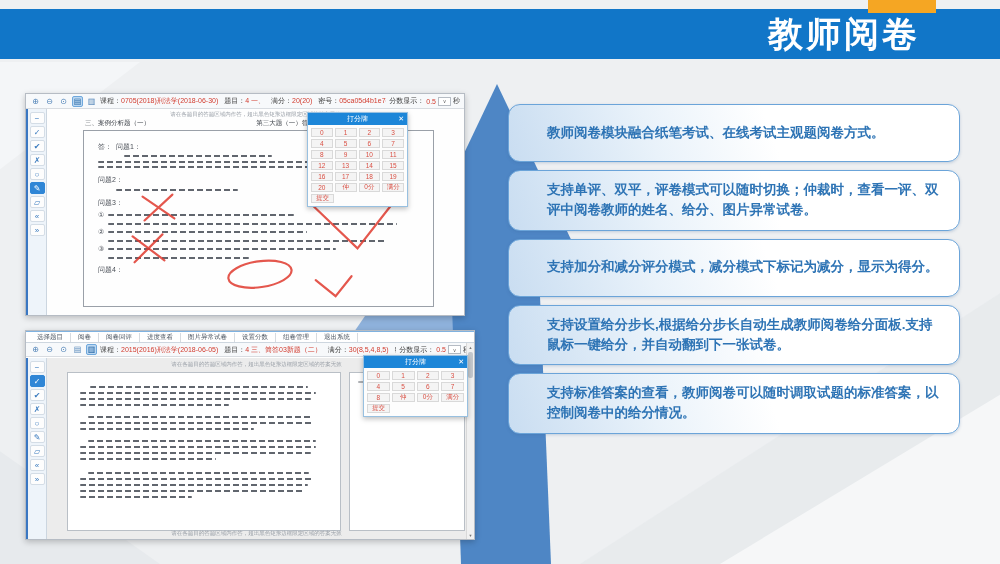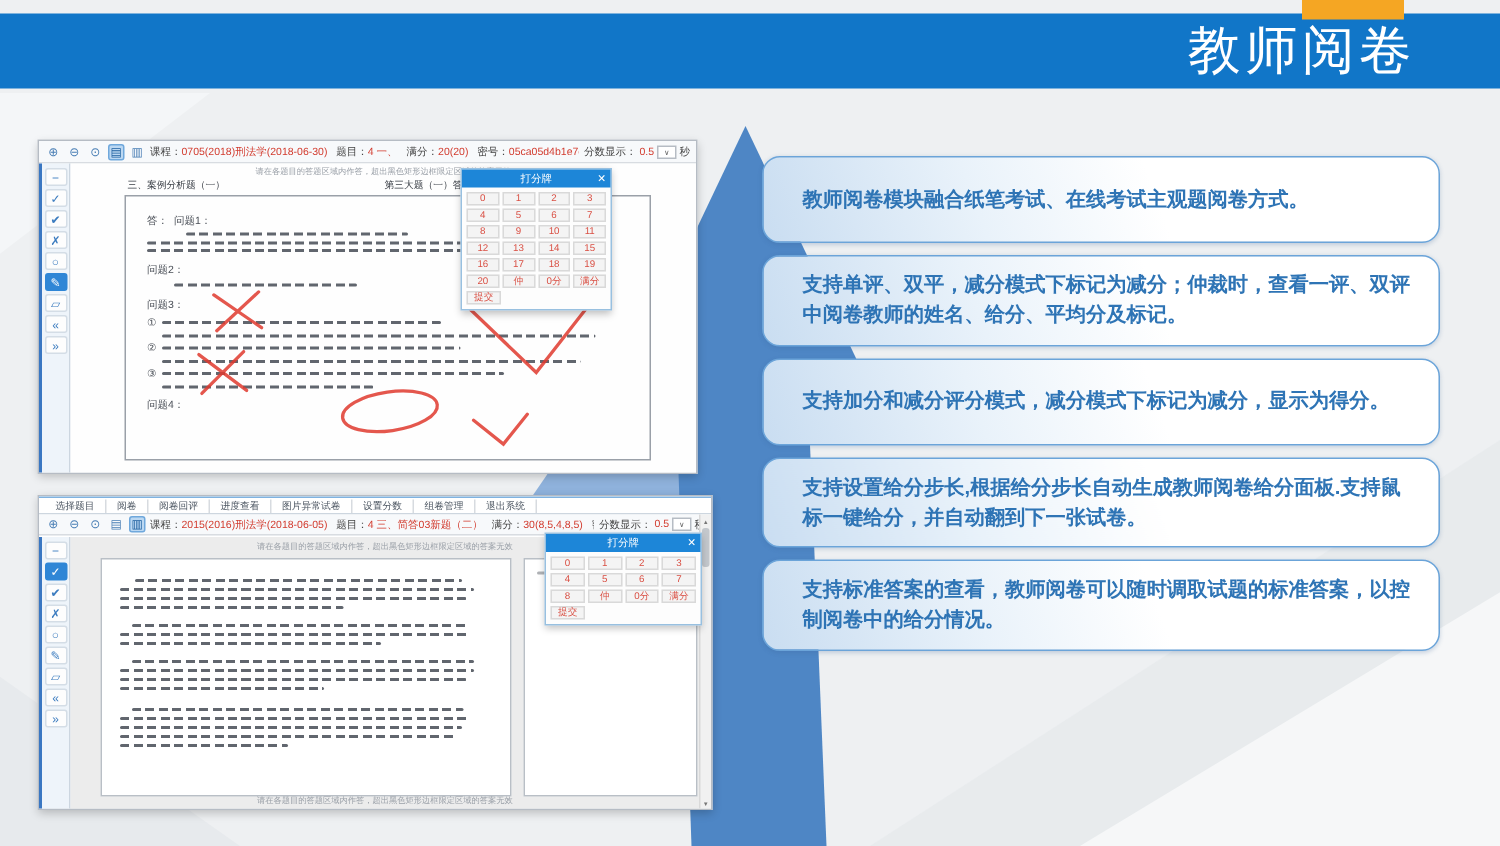--- a/index.html
+++ b/index.html
@@ -9,21 +9,21 @@
 
   
   .bgpoly { position:absolute; inset:0; pointer-events:none; }
   .bg1 { position:absolute; inset:0; background:#e3e7ea; clip-path:polygon(58% 100%, 100% 52%, 100% 100%); opacity:.55; }
   .bg2 { position:absolute; inset:0; background:#f6f7f8; clip-path:polygon(72% 100%, 100% 70%, 100% 100%); }
   .bg3 { position:absolute; inset:0; background:#e7eaed; clip-path:polygon(0 80%, 16% 100%, 0 100%); }
   .bg4 { position:absolute; inset:0; background:#f4f6f8; clip-path:polygon(0 11%, 14% 11%, 0 30%); }
 
   
   .band { position:absolute; left:0; top:9px; width:100%; height:50px; background:#1176c8; }
-  .band .title { position:absolute; right:56px; top:50%; transform:translateY(-50%); color:#ffffff; font-size:35px; font-weight:normal; letter-spacing:3px; }
+  .band .title { position:absolute; right:80px; top:50%; transform:translateY(-50%); color:#ffffff; font-size:35px; font-weight:bold; letter-spacing:3px; }
   .accent { position:absolute; left:868px; top:0; width:68px; height:13px; background:#f5a623; }
 
   
   .arrow-svg { position:absolute; inset:0; z-index:1; pointer-events:none; }
 
   
   .win { position:absolute; background:#ffffff; border:1px solid #b6bcc4; box-shadow:0 2px 6px rgba(0,0,0,.22); z-index:2; }
   .tb { display:flex; align-items:center; gap:3px; height:15px; padding:0 4px; background:#f7f9fb; border-bottom:1px solid #d8dce1; }
   .tbi { width:11px; height:11px; display:flex; align-items:center; justify-content:center; font-size:8px; color:#4a7fb5; border:1px solid transparent; border-radius:2px; }
   .tbi.active { background:#bcd8f2; border-color:#6fa8dc; color:#1b5e9e; }
@@ -72,21 +72,21 @@
   .page { position:absolute; background:#fff; border:1px solid #b9bfc6; }
   .pg-left { left:20px; top:14px; width:274px; bottom:8px; padding:10px 12px; }
   .pg-right { left:302px; top:14px; width:116px; bottom:8px; padding:6px 8px; }
   .sbar { position:absolute; right:0; top:12px; bottom:0; width:8px; background:#f1f1f1; border-left:1px solid #d9d9d9; z-index:3; }
   .sarrow { height:8px; font-size:4px; color:#777; display:flex; align-items:center; justify-content:center; }
   .sthumb { margin:1px auto; width:5px; height:26px; background:#c3c7cc; border-radius:2px; }
   .sarrow.bottom { position:absolute; bottom:0; left:0; right:0; }
 
   
   .features { position:absolute; left:508px; top:104px; width:452px; display:flex; flex-direction:column; gap:8px; z-index:3; }
-  .card { min-height:58px; border:1px solid #6ba4d9; border-radius:12px; background:linear-gradient(70deg,#c9ddf1 0%, #e9f2fa 32%, #ffffff 58%); box-shadow:0 1px 3px rgba(60,100,150,.25); display:flex; align-items:center; padding:9px 18px 9px 26px; }
+  .card { min-height:58px; border:1px solid #6ba4d9; border-radius:12px; background:linear-gradient(70deg,#c9ddf1 0%, #e9f2fa 32%, #ffffff 58%); box-shadow:0 1px 3px rgba(60,100,150,.25); display:flex; align-items:center; padding:9px 18px 9px 38px; }
   .card-text { color:#2e74b5; font-size:13.5px; font-weight:bold; line-height:1.5; }
 </style>
 </head>
 <body>
 
 <div class="slide">
 
   <div class="bgpoly">
     <div class="bg1"></div>
     <div class="bg2"></div>
@@ -343,21 +343,21 @@
       </div>
       <div class="k ksubmit">提交</div>
     </div>
   </div>
 
   <div class="features">
     <div class="card">
         <span class="card-text">教师阅卷模块融合纸笔考试、在线考试主观题阅卷方式。</span>
       </div>
     <div class="card">
-        <span class="card-text">支持单评、双平，减分模式下标记为减分；仲裁时，查看一评、双评中阅卷教师的姓名、给分、平均分及标记。</span>
+        <span class="card-text">支持单评、双平，评卷模式可以随时切换；仲裁时，查看一评、双评中阅卷教师的姓名、给分、图片异常试卷。</span>
       </div>
     <div class="card">
         <span class="card-text">支持加分和减分评分模式，减分模式下标记为减分，显示为得分。</span>
       </div>
     <div class="card">
         <span class="card-text">支持设置给分步长,根据给分步长自动生成教师阅卷给分面板.支持鼠标一键给分，并自动翻到下一张试卷。</span>
       </div>
     <div class="card">
         <span class="card-text">支持标准答案的查看，教师阅卷可以随时调取试题的标准答案，以控制阅卷中的给分情况。</span>
       </div>

